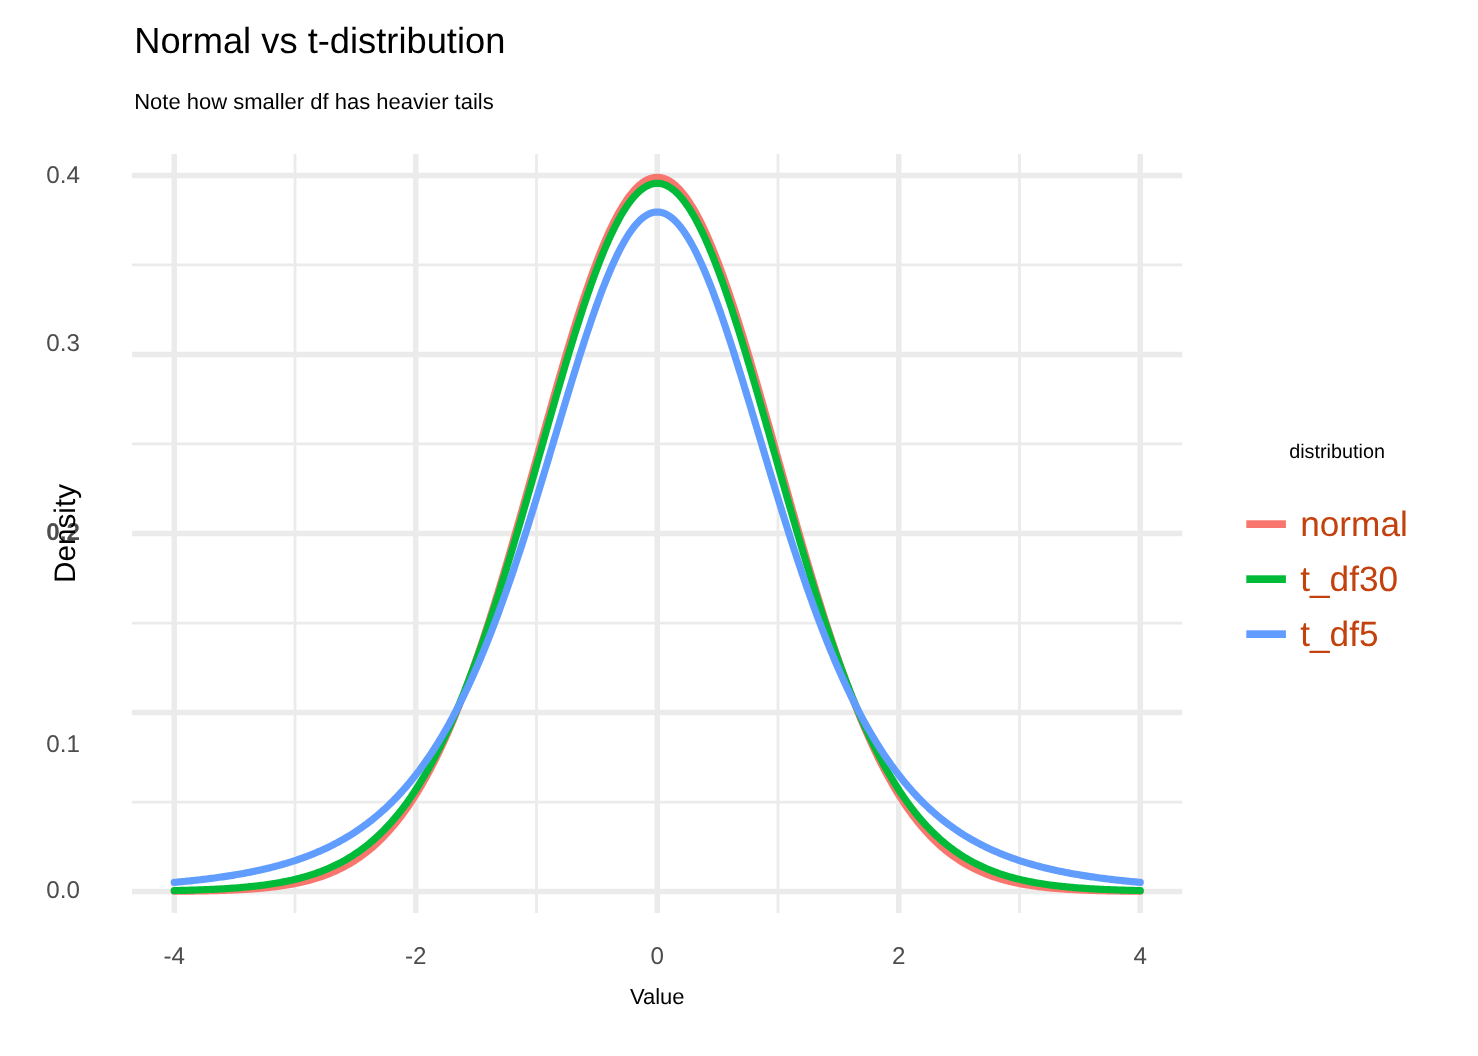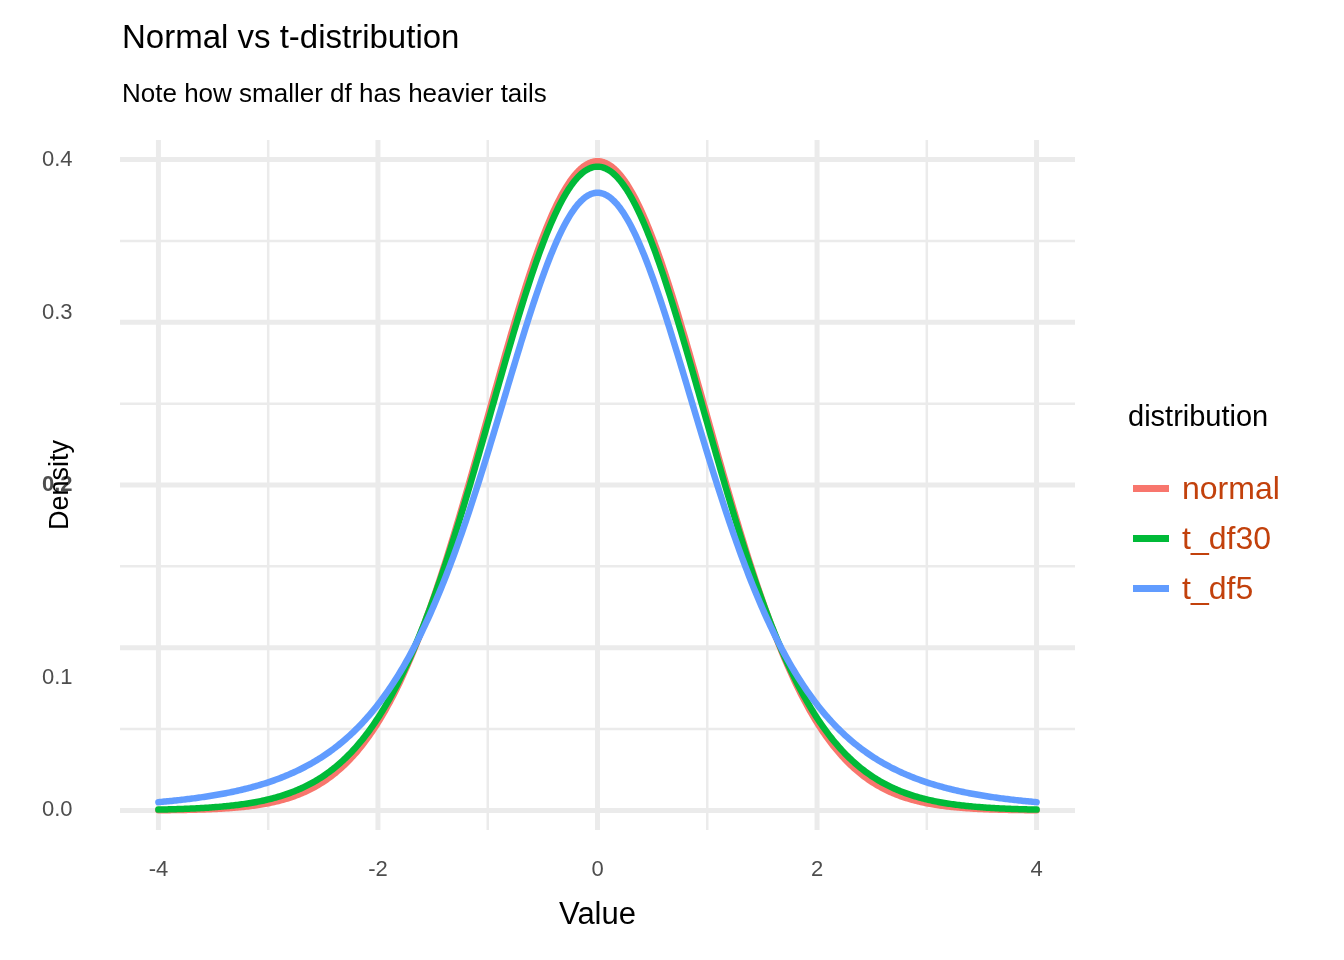--- a/index.html
+++ b/index.html
@@ -29,21 +29,21 @@
     top: 18px;
     font-size: 33px;
     line-height: 38px;
     color: #000000;
     white-space: nowrap;
   }
   .plot-subtitle {
     position: absolute;
     left: 122px;
     top: 78px;
-    font-size: 26px;
+    font-size: 20px;
     line-height: 30px;
     color: #000000;
     white-space: nowrap;
   }
 
   .panel {
     position: absolute;
     left: 120px;
     top: 140px;
     width: 955px;
@@ -51,21 +51,21 @@
     background: #ffffff;
   }
   .panel svg { display: block; }
 
   .axis-title-x {
     position: absolute;
     left: 120px;
     top: 896px;
     width: 955px;
     text-align: center;
-    font-size: 31px;
+    font-size: 20px;
     color: #000000;
   }
   .axis-title-y {
     position: absolute;
     left: 0px;
     top: 0px;
     width: 690px;
     text-align: center;
     font-size: 27px;
     color: #000000;
@@ -107,24 +107,25 @@
     height: 30px;
   }
 
   .legend {
     position: absolute;
     left: 1128px;
     top: 400px;
     width: 200px;
   }
   .legend-title {
-    font-size: 29px;
+    font-size: 18px;
     color: #000000;
     margin-bottom: 30px;
     white-space: nowrap;
+    margin-left: 44px;
   }
   .legend-items { display: block; }
   .legend-item {
     display: flex;
     align-items: center;
     height: 50px;
   }
   .legend-key {
     width: 46px;
     height: 44px;

